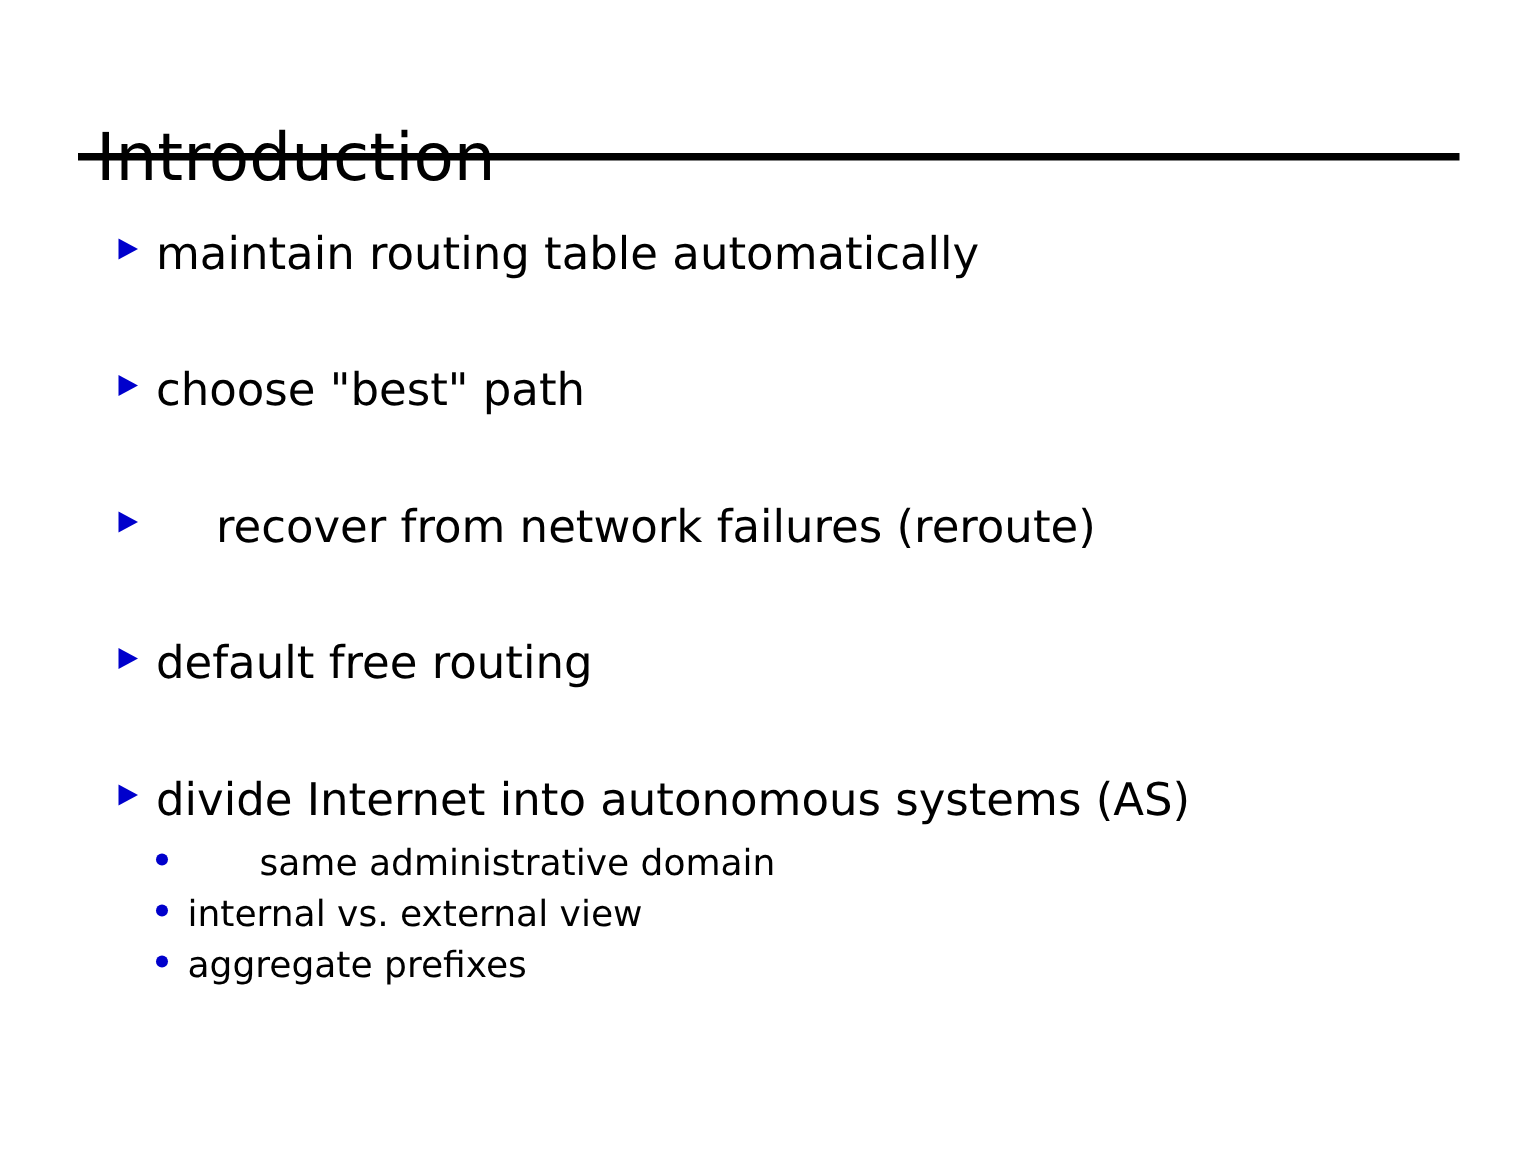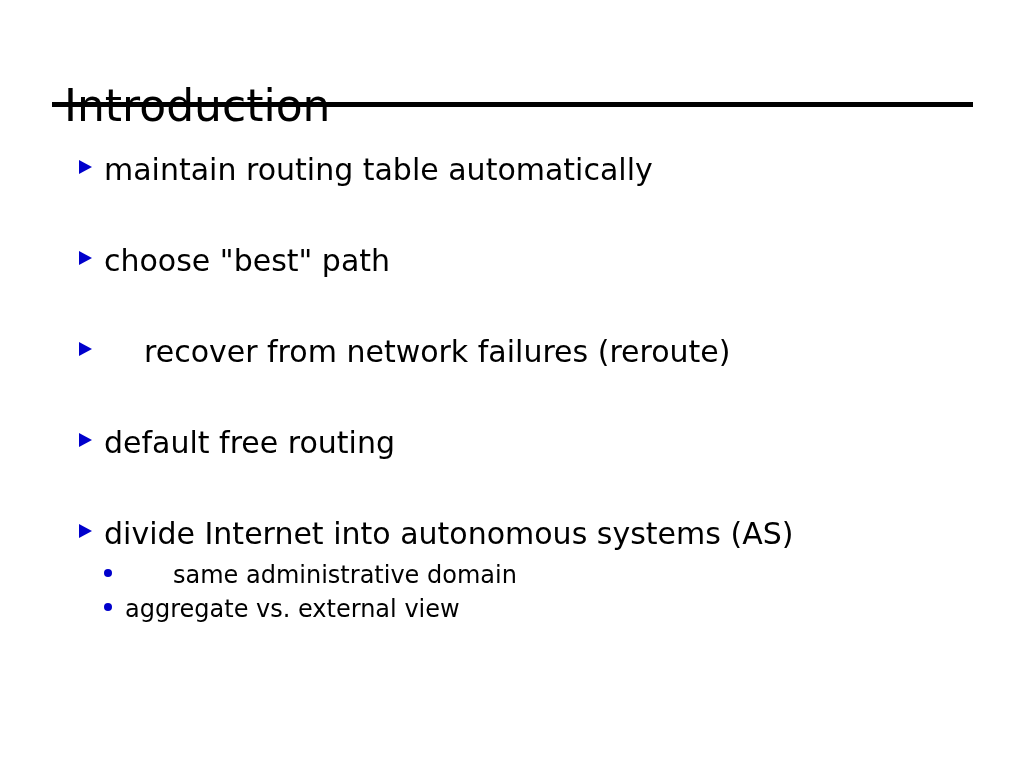--- a/index.html
+++ b/index.html
@@ -158,18 +158,26 @@
       </span>
       <span class="subbullet-text">same administrative domain</span>
     </div>
 
     <div class="subbullet-row" style="top:595px;">
       <span class="subbullet-marker">
         <svg width="14" height="14" viewBox="0 0 14 14" aria-hidden="true">
           <circle cx="5" cy="7" r="4" fill="#0000cc"></circle>
         </svg>
       </span>
-      <span class="subbullet-text">aggregate vs. external view</span>
+      <span class="subbullet-text">internal vs. external view</span>
     </div>
 
+    <div class="subbullet-row" style="top:629px;">
+      <span class="subbullet-marker">
+        <svg width="14" height="14" viewBox="0 0 14 14" aria-hidden="true">
+          <circle cx="5" cy="7" r="4" fill="#0000cc"></circle>
+        </svg>
+      </span>
+      <span class="subbullet-text">aggregate prefixes</span>
+    </div>
 
   </div>
 </div>
 
 </body></html>

